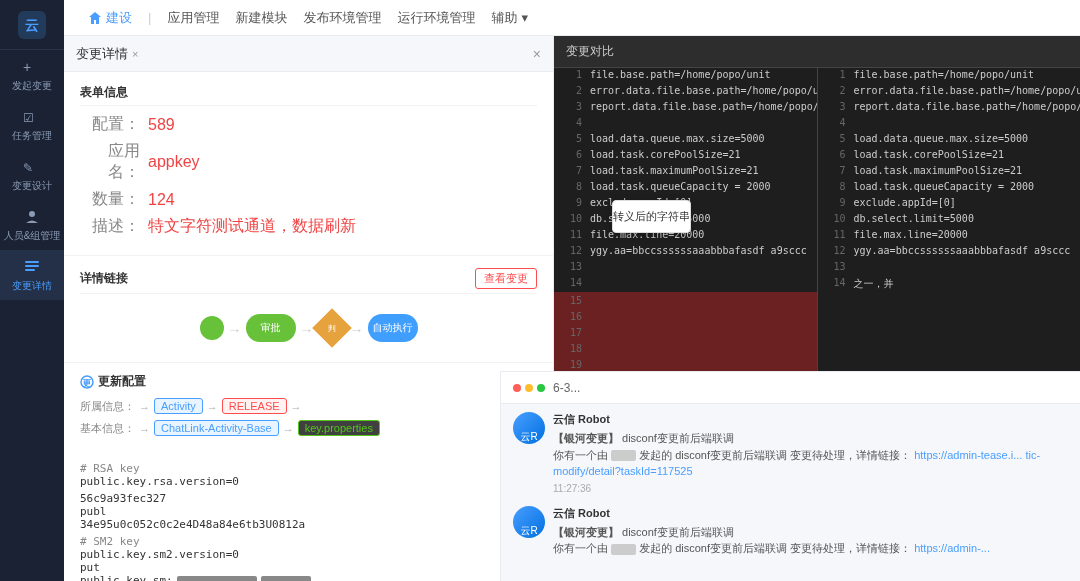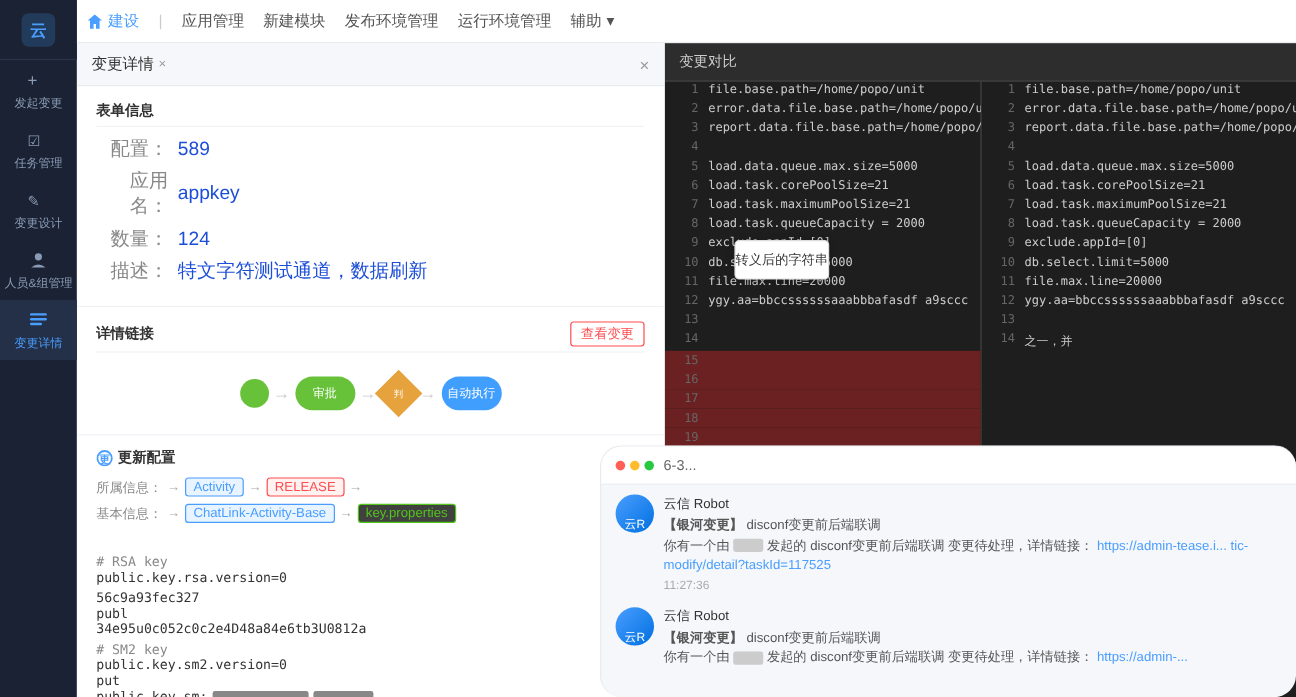--- a/index.html
+++ b/index.html
@@ -56,21 +56,21 @@
       position: relative;
     }
 
     
     .top-nav {
       height: 36px;
       background: #fff;
       border-bottom: 1px solid #e8ecf0;
       display: flex;
       align-items: center;
-      padding: 0 8px;
+      padding: 0 24px;
       gap: 16px;
       font-size: 13px;
       flex-shrink: 0;
     }
     .top-nav-item {
       color: #555;
       cursor: pointer;
       display: flex;
       align-items: center;
       gap: 4px;
@@ -132,21 +132,21 @@
       font-size: 16px;
     }
     .form-label {
       color: #888;
       width: 60px;
       flex-shrink: 0;
       text-align: right;
       margin-right: 8px;
     }
     .form-value {
-      color: #1d4ed8;
+      color: #ef4444;
     }
 
     .flow-section {
       padding: 12px 16px;
     }
     .flow-section .section-title {
       display: flex;
       align-items: center;
       justify-content: space-between;
     }
@@ -322,21 +322,20 @@
     .bottom-chat {
       position: absolute;
       bottom: 0;
       right: 0;
       width: 580px;
       height: 210px;
       background: #f5f7fa;
       border-top: 1px solid #e8ecf0;
       border-left: 1px solid #e8ecf0;
       overflow-y: auto;
-      border-radius: 18px;
     }
     .chat-header {
       height: 32px;
       background: #fff;
       border-bottom: 1px solid #e8ecf0;
       display: flex;
       align-items: center;
       padding: 0 12px;
       font-size: 12px;
       color: #666;
@@ -350,21 +349,21 @@
 
     .chat-messages { padding: 8px 12px; }
     .chat-message { display: flex; gap: 8px; margin-bottom: 12px; }
     .chat-avatar {
       width: 32px; height: 32px; border-radius: 50%;
       background: linear-gradient(135deg, #4a9eff, #0070e0);
       display: flex; align-items: flex-end; justify-content: center;
       color: #fff; font-size: 10px; flex-shrink: 0;
     }
     .chat-content { flex: 1; }
-    .chat-name { font-size: 11px; font-weight: 400; color: #333; margin-bottom: 3px; }
+    .chat-name { font-size: 11px; font-weight: 700; color: #333; margin-bottom: 3px; }
     .chat-text { font-size: 11px; color: #555; line-height: 1.5; }
     .chat-link { color: #4a9eff; text-decoration: none; }
     .chat-time { font-size: 10px; color: #aaa; margin-top: 3px; }
     .chat-bold { font-weight: 600; }
     .redacted { 
       display: inline-block;
       background: #ccc;
       color: transparent;
       border-radius: 2px;
       height: 11px;

